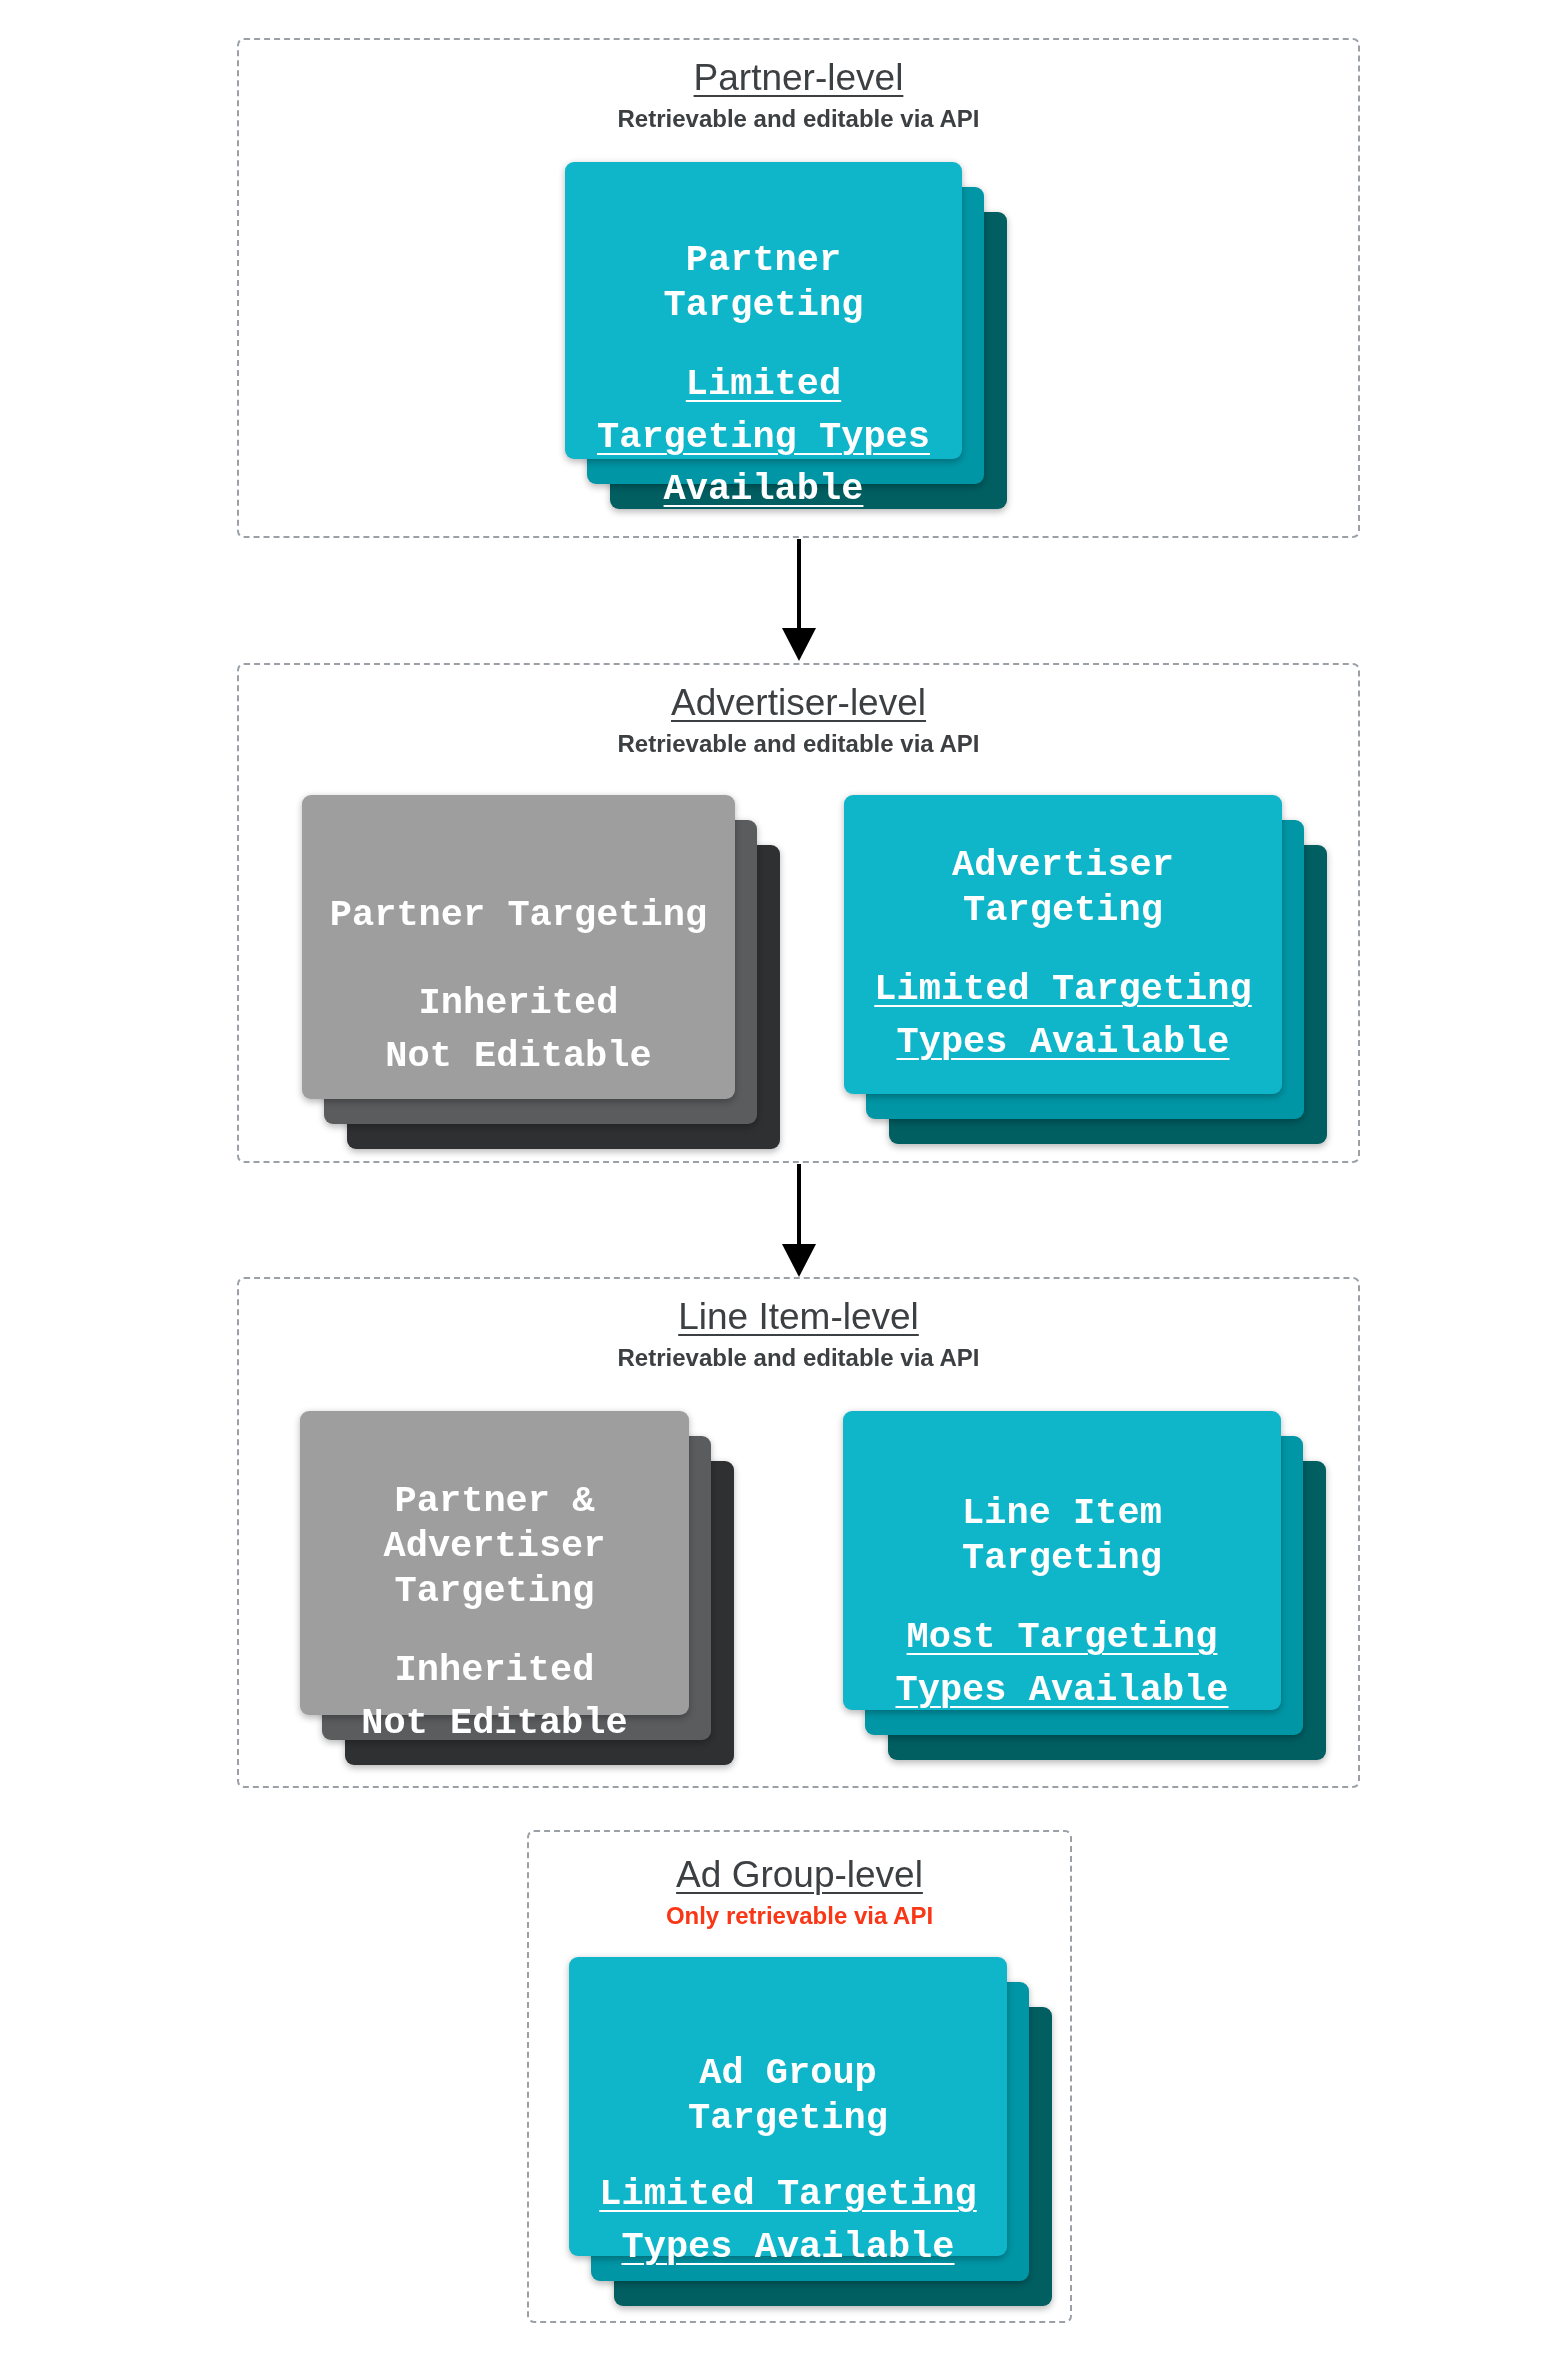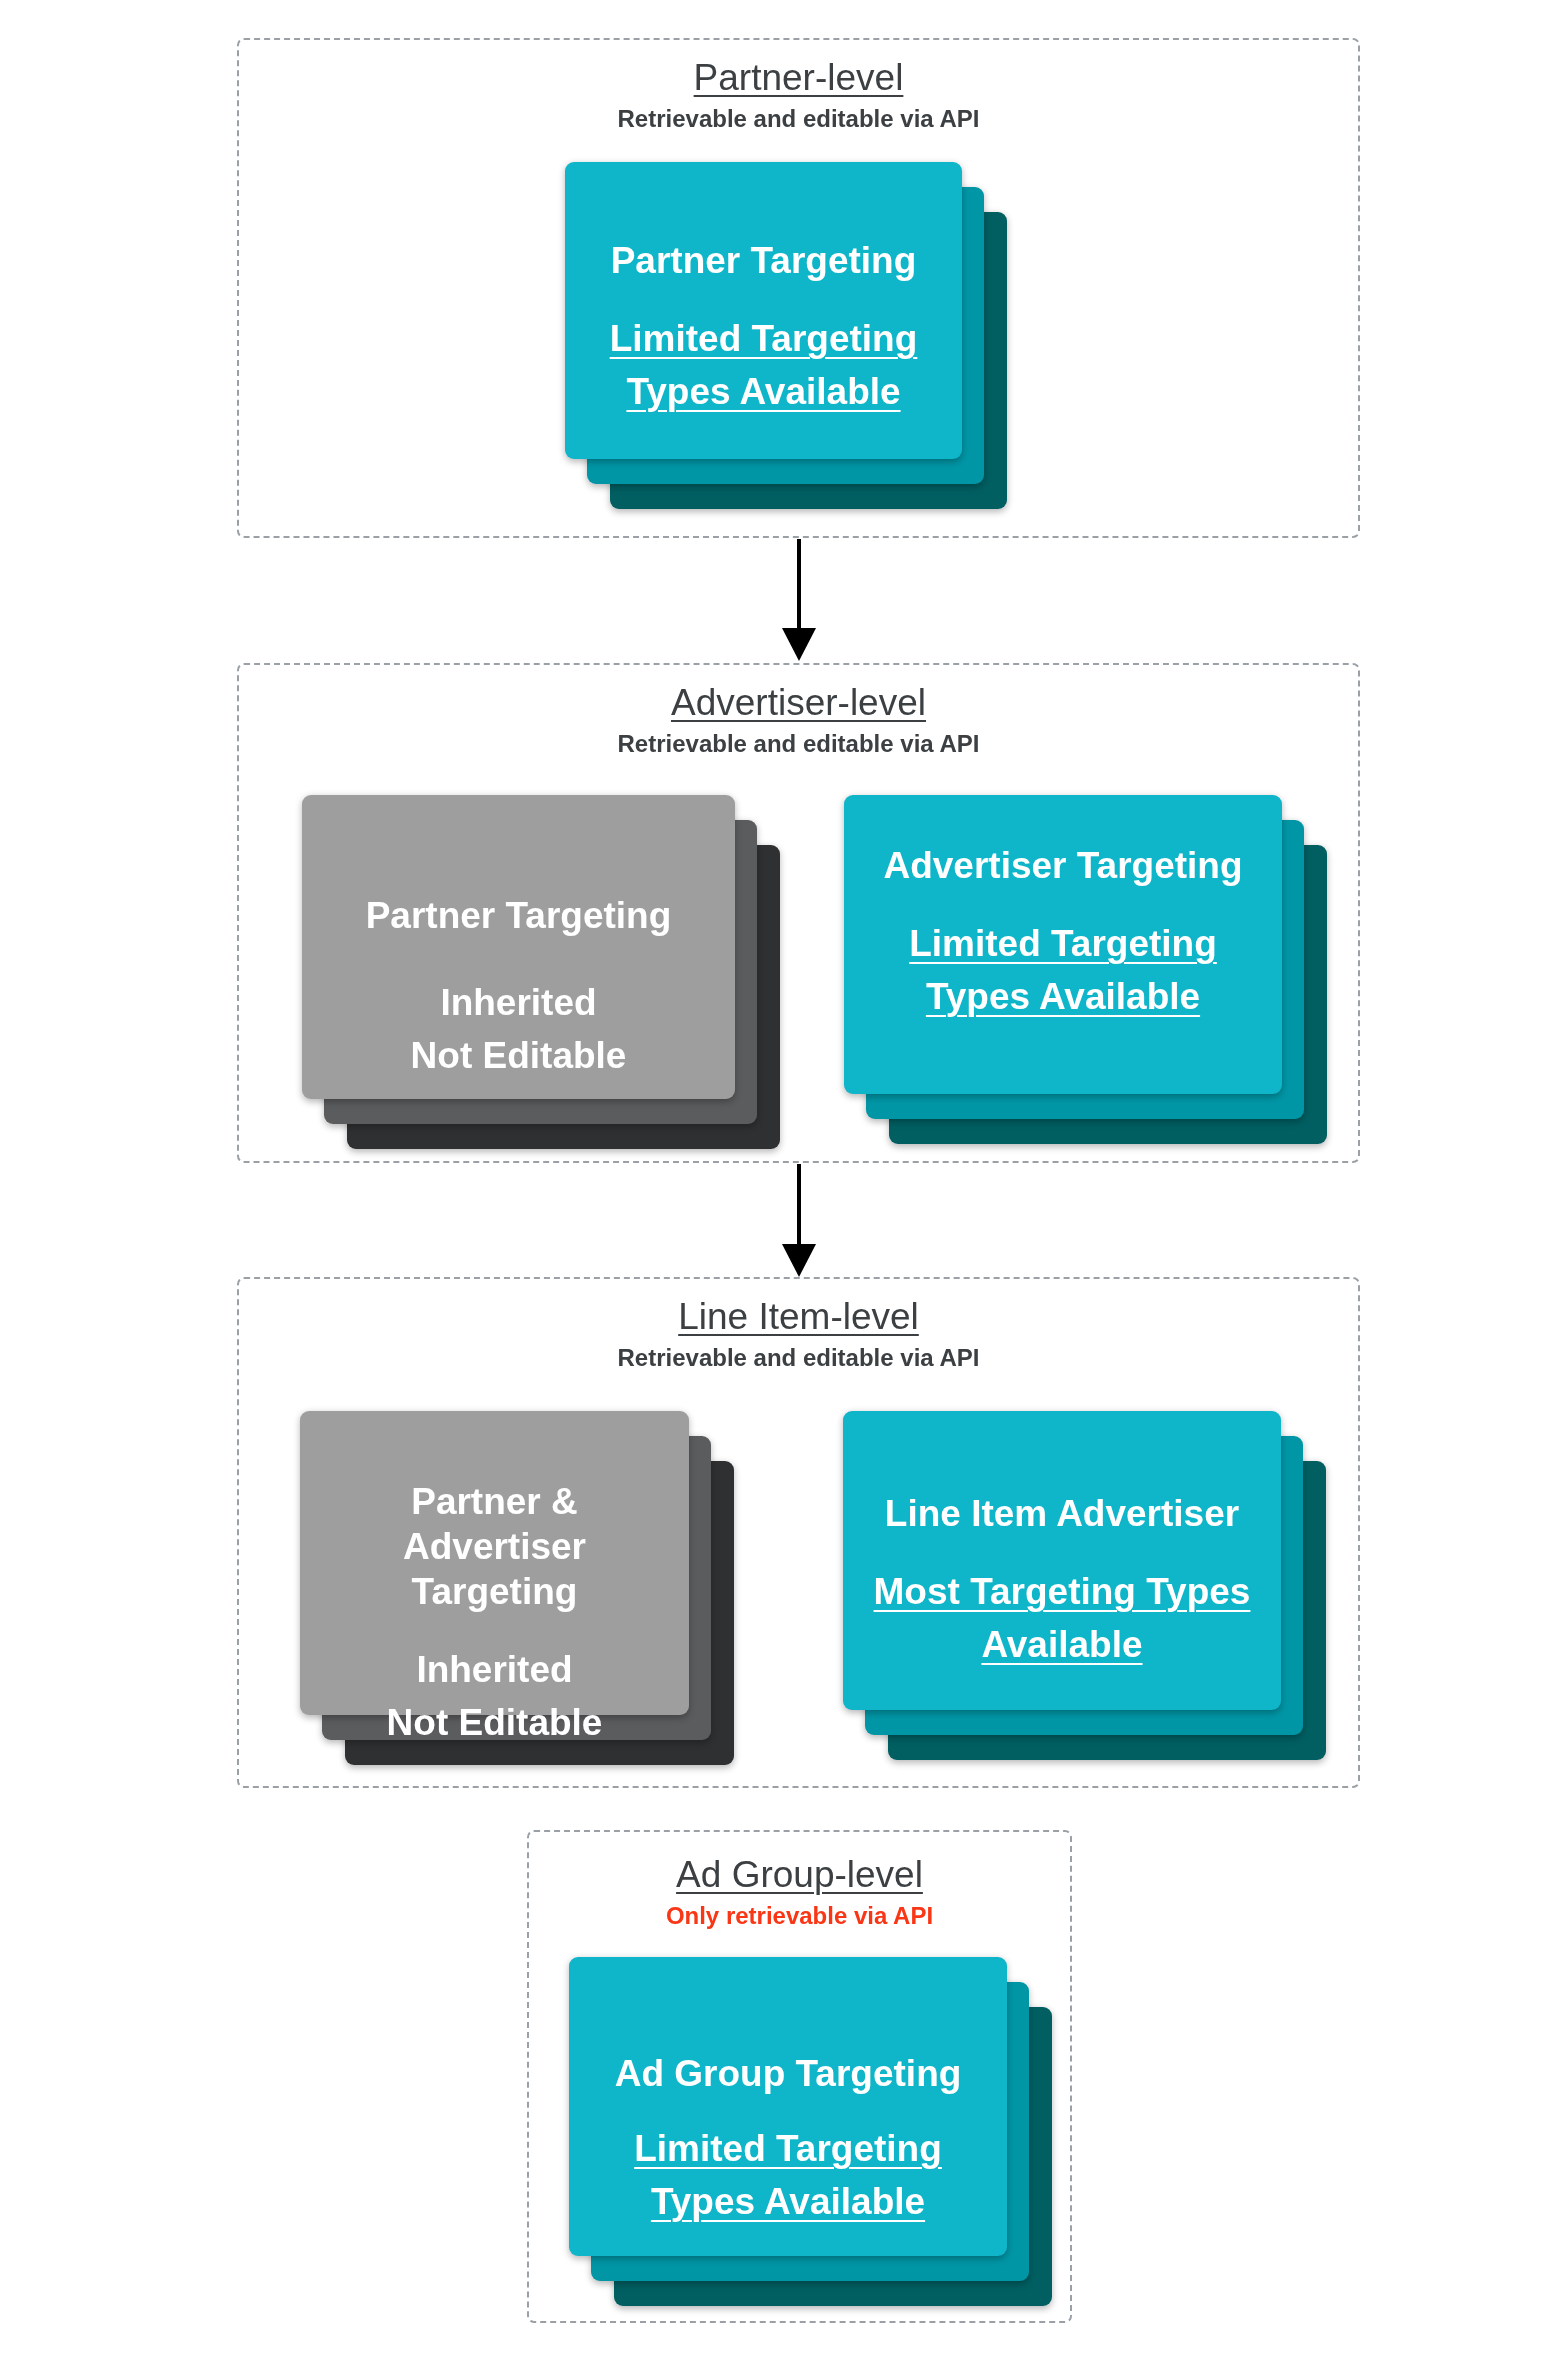--- a/index.html
+++ b/index.html
@@ -31,21 +31,21 @@
   }
   .level-subtitle{
     font-size:24px;
     font-weight:700;
     color:var(--heading);
     line-height:1.2;
     margin-top:4.5px;
   }
   .level-subtitle.red{color:var(--red);}
 
-  .stack{position:absolute;}
+  .stack{position:absolute;font-family:Liberation Mono, monospace;}
   .layer{
     position:absolute;
     top:0;left:0;right:0;bottom:0;
     border-radius:9px;
     box-shadow:0 2.7px 7.1px rgba(0,0,0,0.28);
   }
   .layer.l2{transform:translate(22px,25px);}
   .layer.l3{transform:translate(45px,50px);}
   .stack.teal .layer.l2{background:var(--teal-mid);}
   .stack.teal .layer.l3{background:var(--teal-dark);}
@@ -176,21 +176,21 @@
           <span class="body-line">Inherited</span>
           <span class="body-line">Not Editable</span>
         </div>
       </div>
     </div>
 
     <div class="stack teal pt90" style="left:604px;top:132px;width:438px;height:299px;">
       <div class="layer l3"></div>
       <div class="layer l2"></div>
       <div class="card">
-        <div class="card-title">Line Item Advertiser</div>
+        <div class="card-title">Line Item Targeting</div>
         <div class="card-body underlined">Most Targeting Types Available</div>
       </div>
     </div>
   </div>
 
   <div class="section" style="left:527px;top:1830px;width:545px;height:493px;padding-top:21.4px;">
     <div class="level-title">Ad Group-level</div>
     <div class="level-subtitle red">Only retrievable via API</div>
 
     <div class="stack teal pt105 gap30" style="left:40px;top:125px;width:438px;height:299px;">

